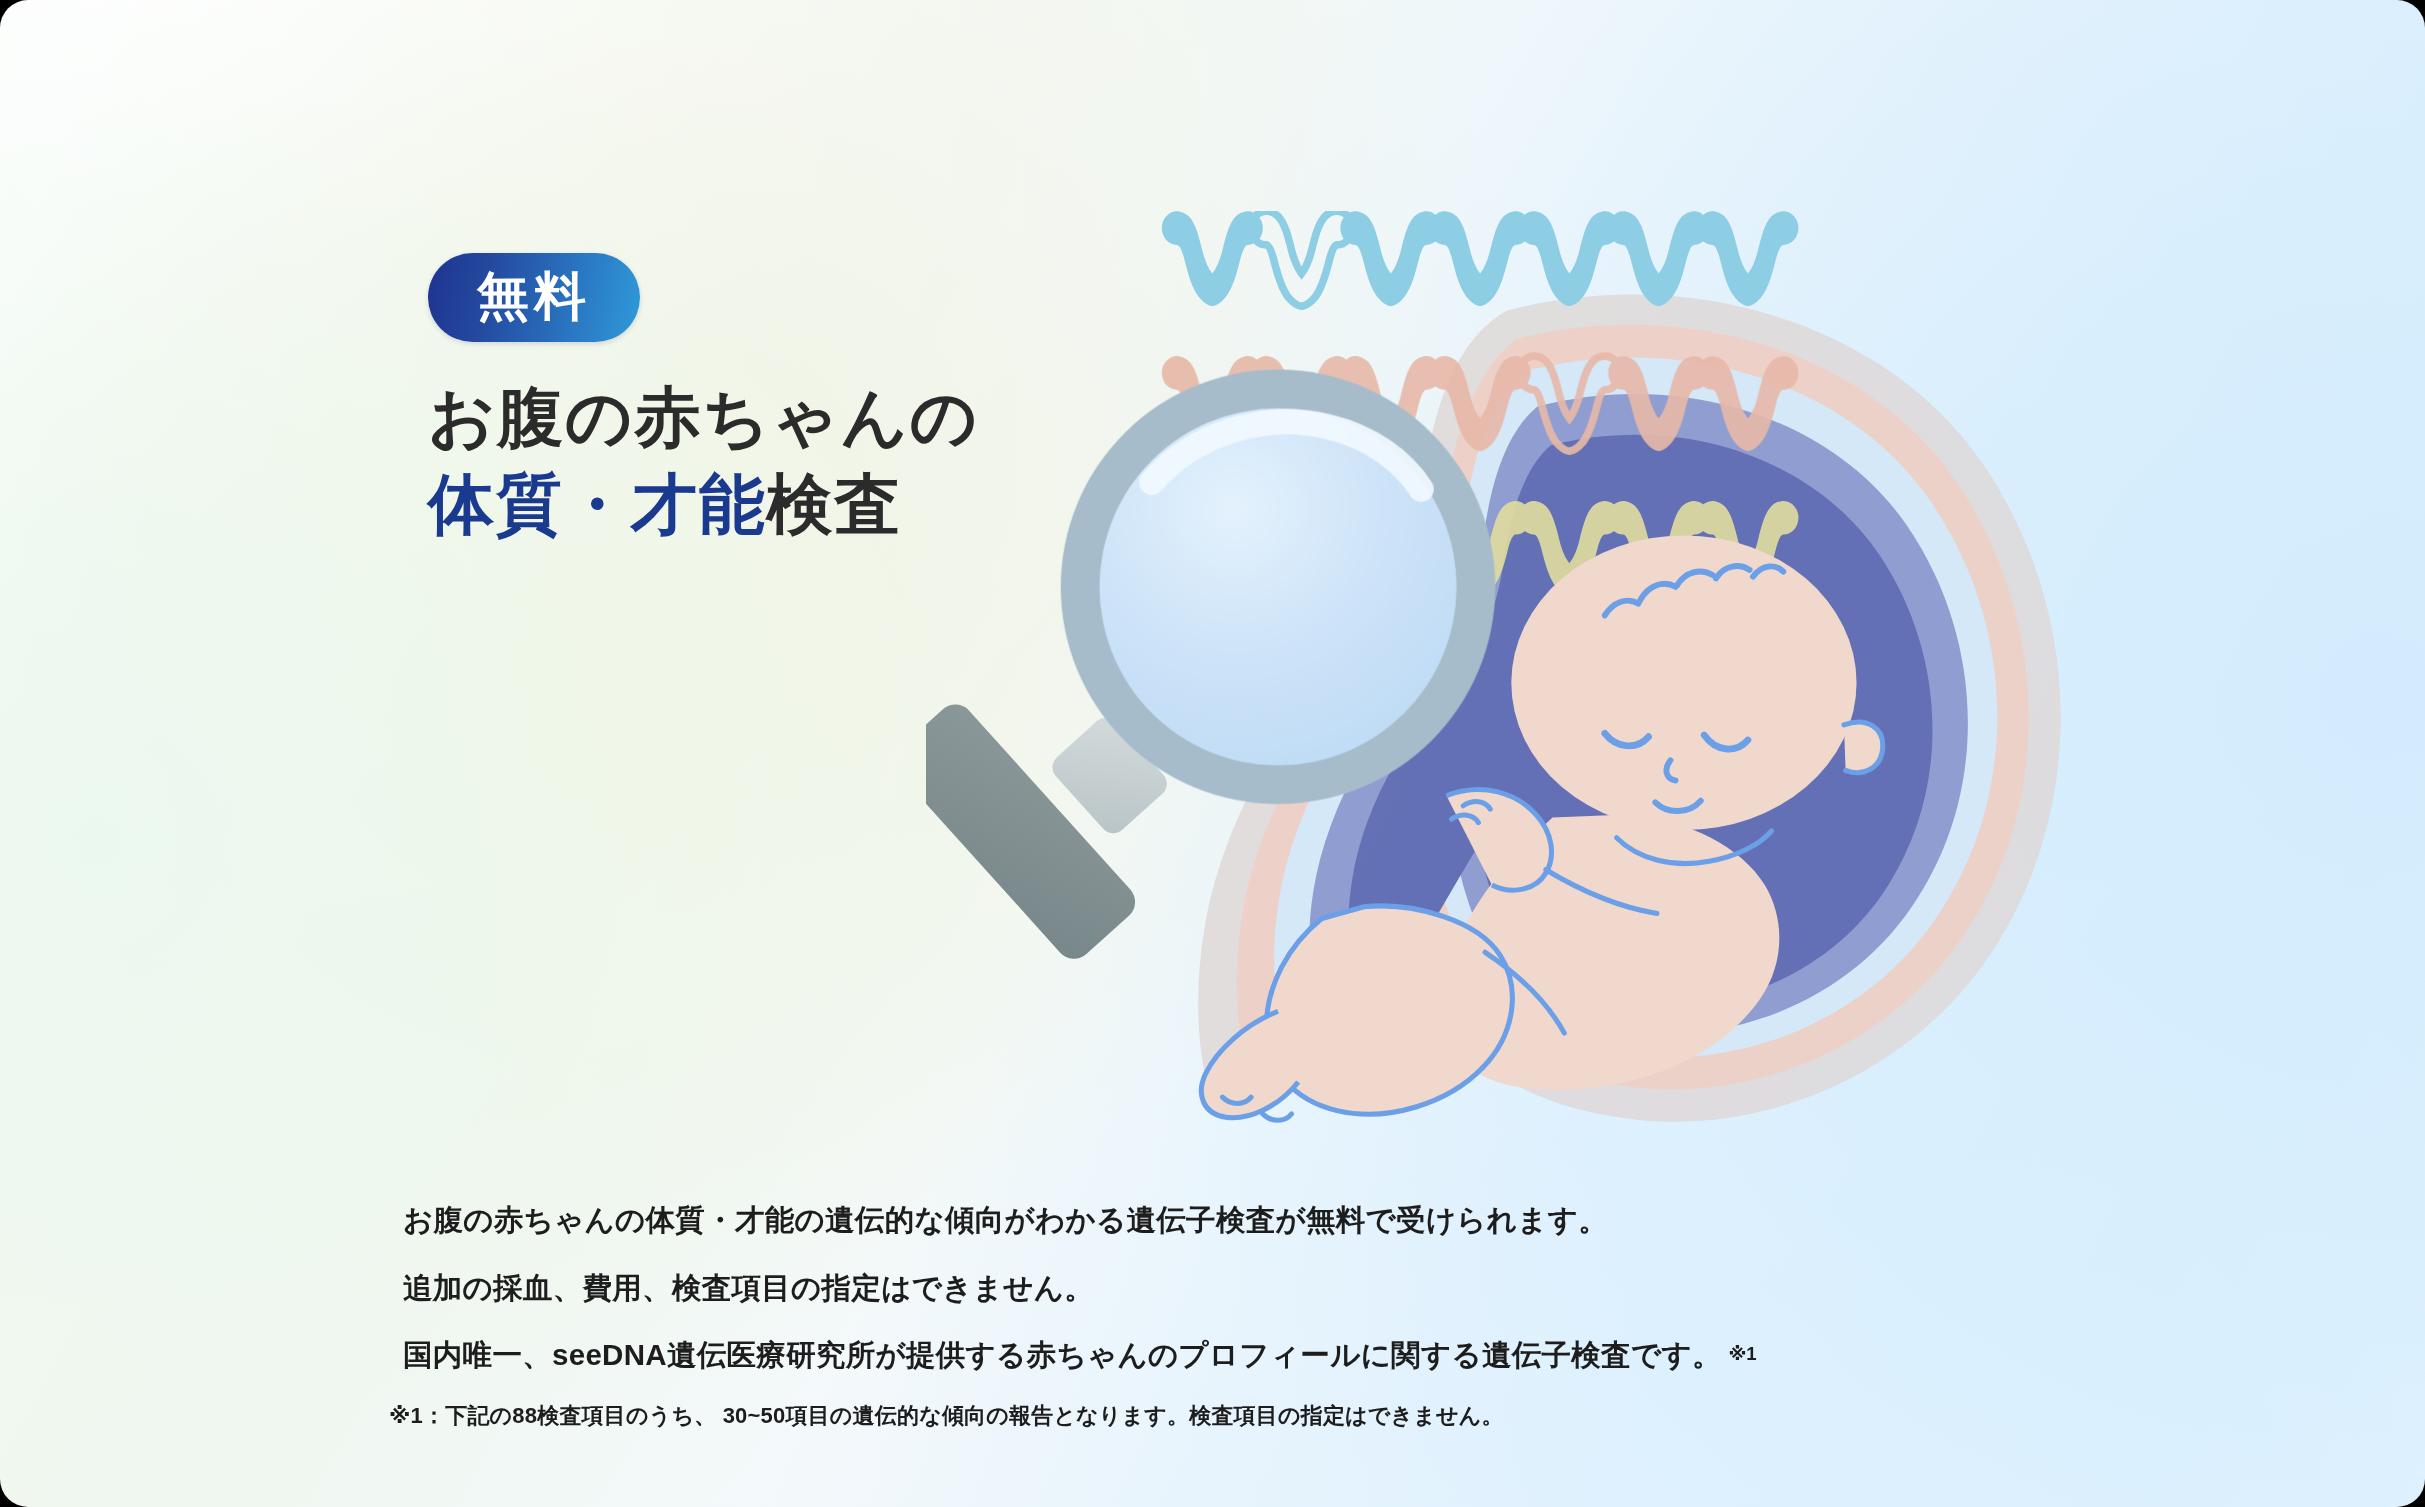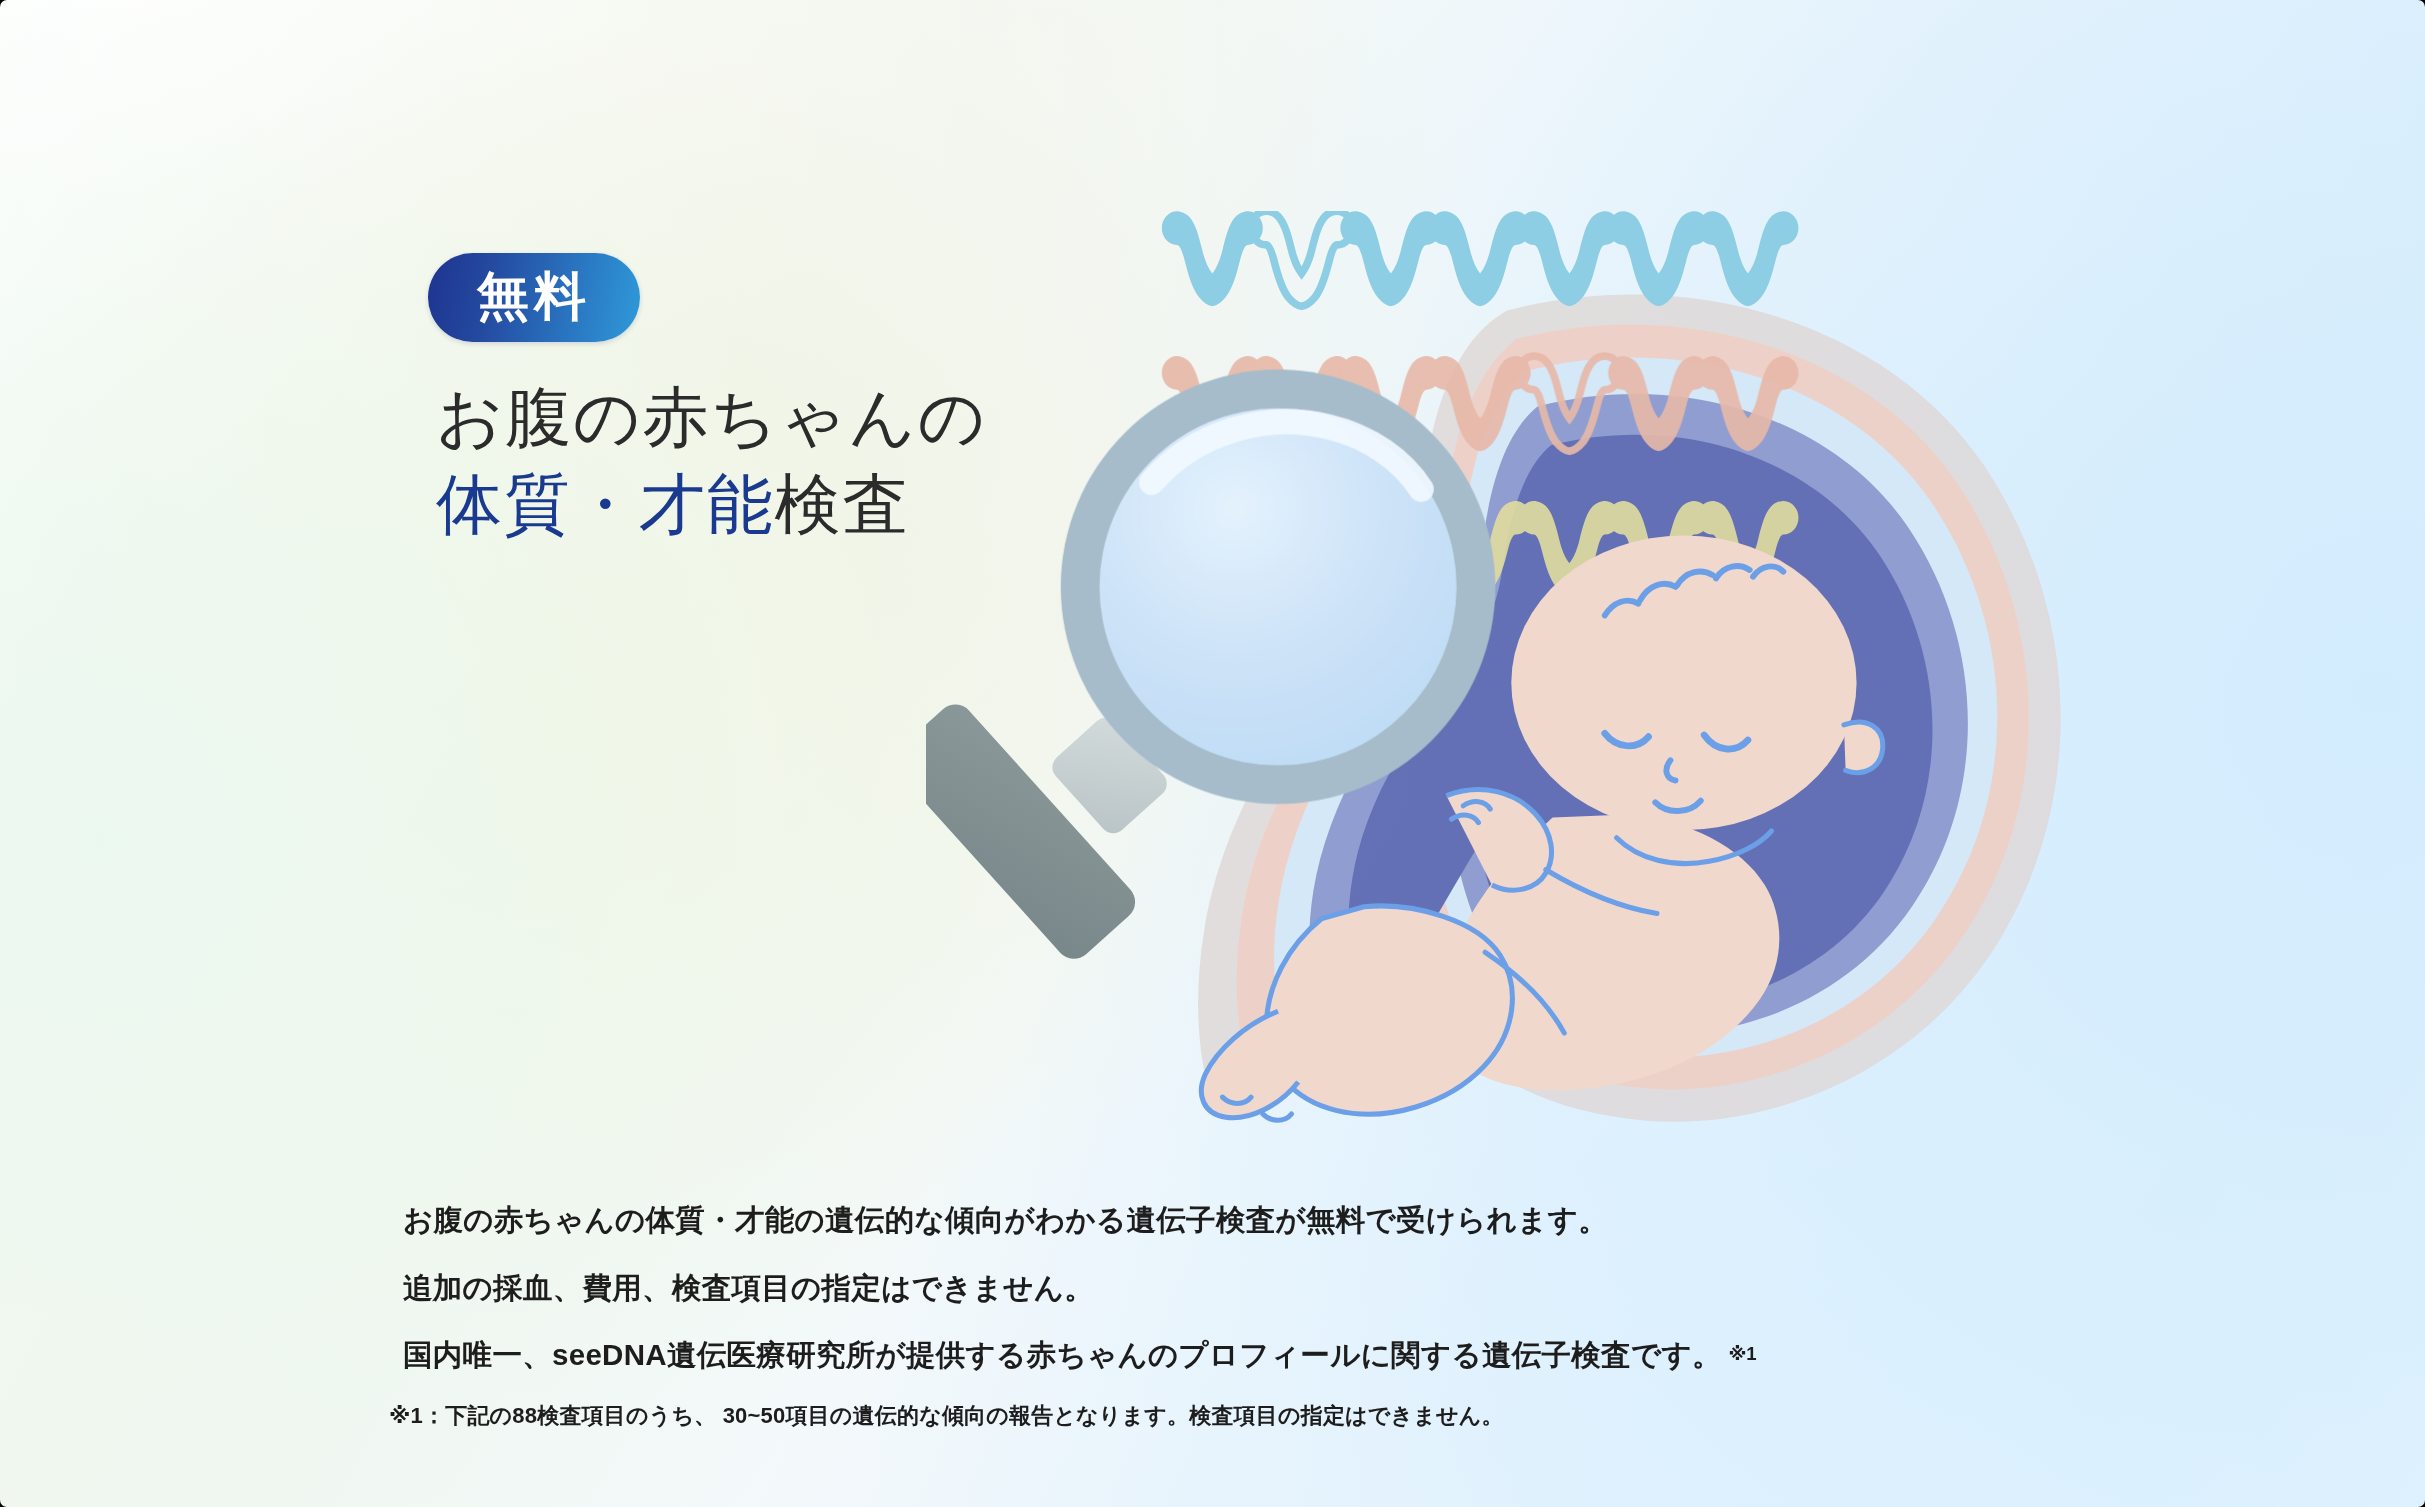--- a/index.html
+++ b/index.html
@@ -11,21 +11,21 @@
     width: 2426px;
     height: 1508px;
     overflow: hidden;
     font-family: "Liberation Sans", "DejaVu Sans", sans-serif;
   }
 
   
   .card {
     position: absolute;
     inset: 0;
-    border-radius: 7px;
+    border-radius: 28px;
     overflow: hidden;
     background:
       radial-gradient(circle at 4% 56%, rgba(235,248,240,0.98) 0%, rgba(235,248,240,0.0) 38%),
       radial-gradient(circle at 22% 48%, rgba(243,246,226,0.95) 0%, rgba(243,246,226,0.0) 34%),
       radial-gradient(circle at 32% 30%, rgba(240,243,232,0.85) 0%, rgba(240,243,232,0.0) 40%),
       radial-gradient(circle at 98% 46%, rgba(211,236,253,1) 0%, rgba(211,236,253,0.0) 52%),
       radial-gradient(circle at 82% 96%, rgba(224,242,254,1) 0%, rgba(224,242,254,0.0) 46%),
       radial-gradient(circle at 10% 4%, #ffffff 0%, rgba(255,255,255,0) 40%),
       linear-gradient(118deg, #fdfefc 0%, #f5f8ef 18%, #f2f7f0 30%, #f4f9fb 48%, #e4f2fd 72%, #dbeffd 88%, #eaf6fe 100%);
   }
@@ -55,26 +55,25 @@
     color: #fff;
     font-size: 52px;
     font-weight: 700;
     letter-spacing: 5px;
     line-height: 1;
     box-shadow: 0 1.7px 5px rgba(20,40,110,0.16);
   }
   .headline {
     margin-top: 32px;
     font-size: 66px;
-    font-weight: 400;
+    font-weight: 700;
     line-height: 1.32;
     letter-spacing: 1.7px;
     color: #2b2b2b;
     white-space: nowrap;
-    margin-left: 8px;
   }
   .headline .hl-line { display: block; }
   .headline .accent { color: #1a3a8f; }
 
   
   .body-copy {
     position: absolute;
     left: 389px;
     top: 1179px;
     width: 1735px;

